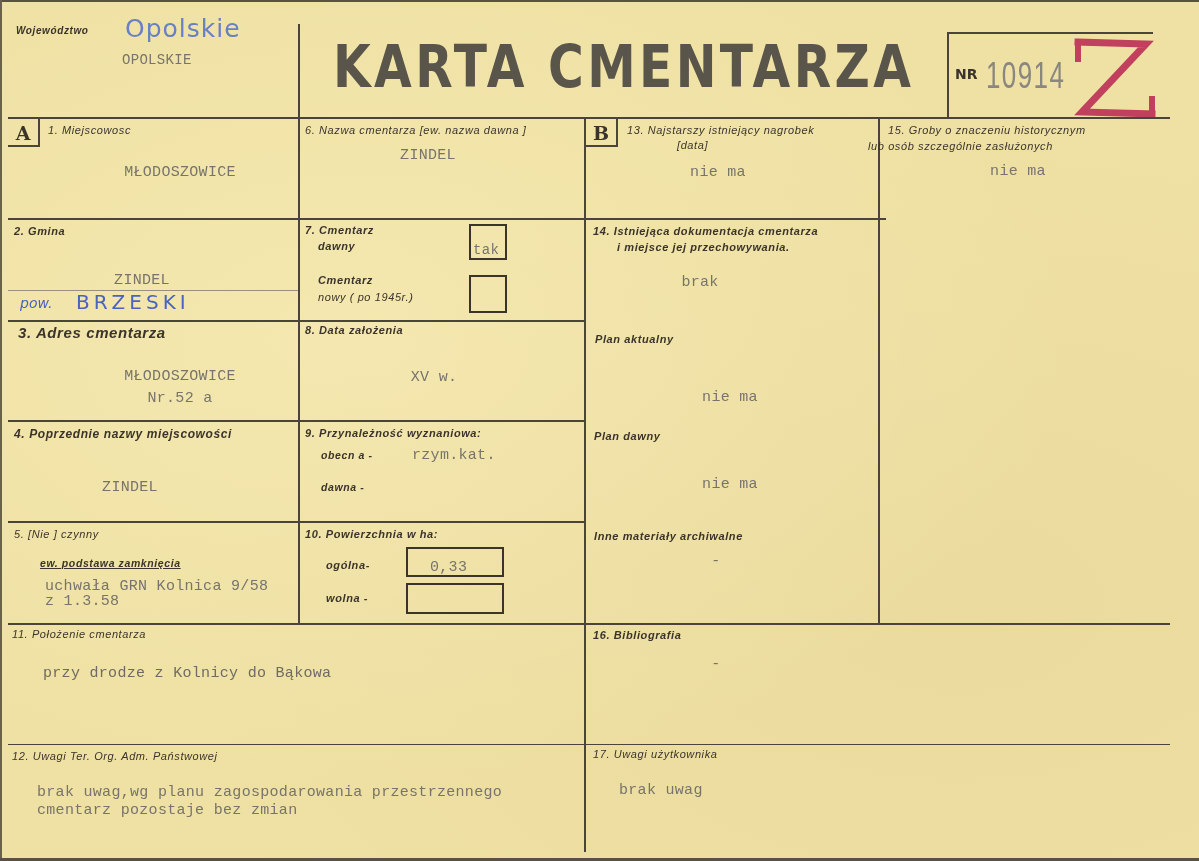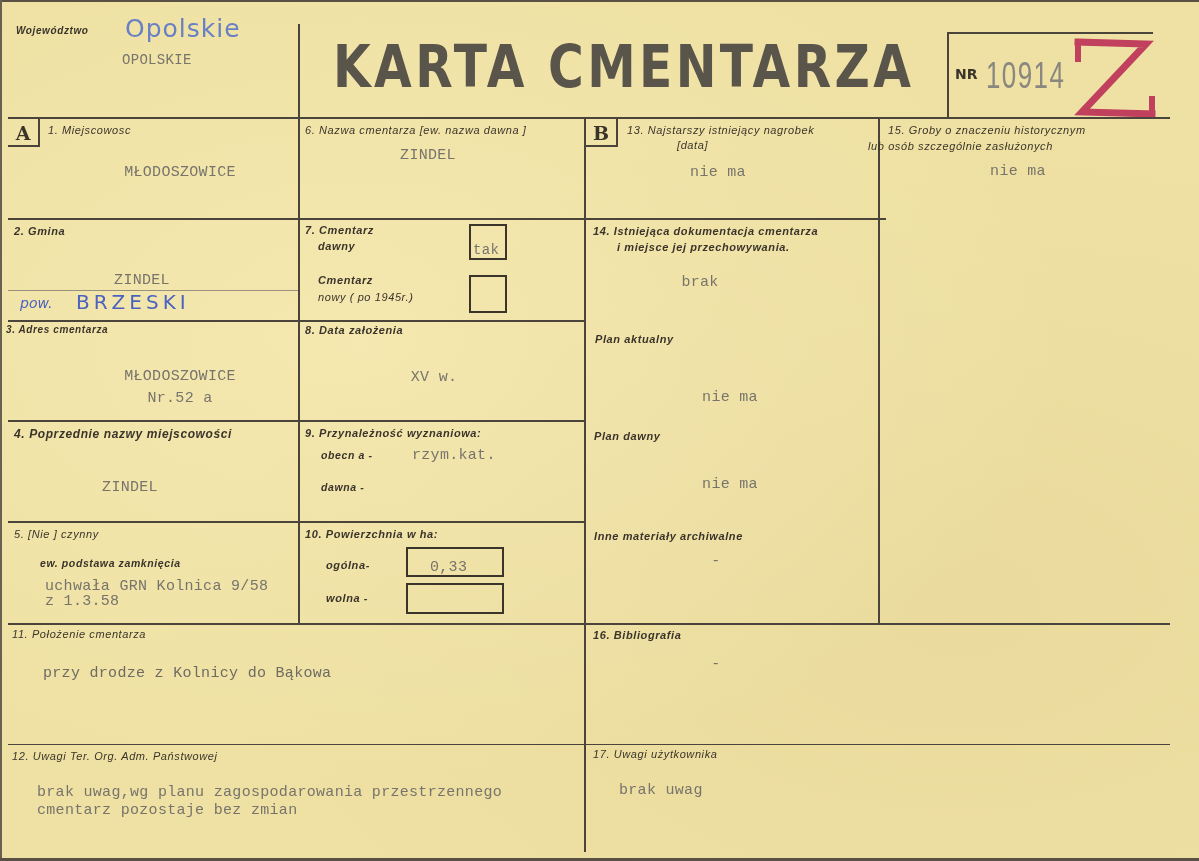--- a/index.html
+++ b/index.html
@@ -121,37 +121,37 @@
 
   <div class="lbl" style="left:305px;top:224px;">7. Cmentarz</div>
   <div class="lbl" style="left:318px;top:240px;">dawny</div>
   <div class="checkbox" style="left:469px;top:224px;width:38px;height:36px;">
     <span class="typed" style="position:absolute;left:2px;top:16px;font-size:14px;">tak</span>
   </div>
   <div class="lbl" style="left:318px;top:274px;">Cmentarz</div>
   <div class="lbl" style="left:318px;top:291px;font-weight:normal;">nowy ( po 1945r.)</div>
   <div class="checkbox" style="left:469px;top:275px;width:38px;height:38px;"></div>
 
-  <div class="lbl" style="left:6px;top:324px;font-size:10px;">3. Adres   cmentarza</div>
+  <div class="lbl" style="left:18px;top:324px;font-size:15px;">3. Adres   cmentarza</div>
   <div class="typed center" style="left:180px;top:368px;">MŁODOSZOWICE</div>
   <div class="typed center" style="left:180px;top:390px;">Nr.52 a</div>
 
   <div class="lbl" style="left:305px;top:324px;">8. Data  założenia</div>
   <div class="typed center" style="left:434px;top:369px;">XV w.</div>
 
   <div class="lbl" style="left:14px;top:427px;font-size:12px;">4. Poprzednie  nazwy  miejscowości</div>
   <div class="typed center" style="left:130px;top:479px;">ZINDEL</div>
 
   <div class="lbl" style="left:305px;top:427px;">9. Przynależność  wyznaniowa:</div>
   <div class="lbl" style="left:321px;top:449px;font-size:10.5px;">obecn a -</div>
   <div class="typed" style="left:412px;top:447px;">rzym.kat.</div>
   <div class="lbl" style="left:321px;top:481px;font-size:10.5px;">dawna -</div>
 
   <div class="lbl" style="left:14px;top:528px;font-weight:normal;">5.  [Nie ] czynny</div>
-  <div class="lbl" style="left:40px;top:557px;font-size:10.5px;">ew. podstawa  zamknięcia</div>
+  <div class="lbl" style="left:40px;top:557px;font-size:10.5px;text-decoration:underline;">ew. podstawa  zamknięcia</div>
   <div class="typed" style="left:45px;top:578px;">uchwała GRN Kolnica 9/58</div>
   <div class="typed" style="left:45px;top:593px;">z 1.3.58</div>
 
   <div class="lbl" style="left:305px;top:528px;">10. Powierzchnia  w  ha:</div>
   <div class="lbl" style="left:326px;top:559px;">ogólna-</div>
   <div class="checkbox" style="left:406px;top:547px;width:98px;height:30px;">
     <span class="typed" style="position:absolute;left:22px;top:10px;">0,33</span>
   </div>
   <div class="lbl" style="left:326px;top:592px;">wolna -</div>
   <div class="checkbox" style="left:406px;top:583px;width:98px;height:31px;"></div>

